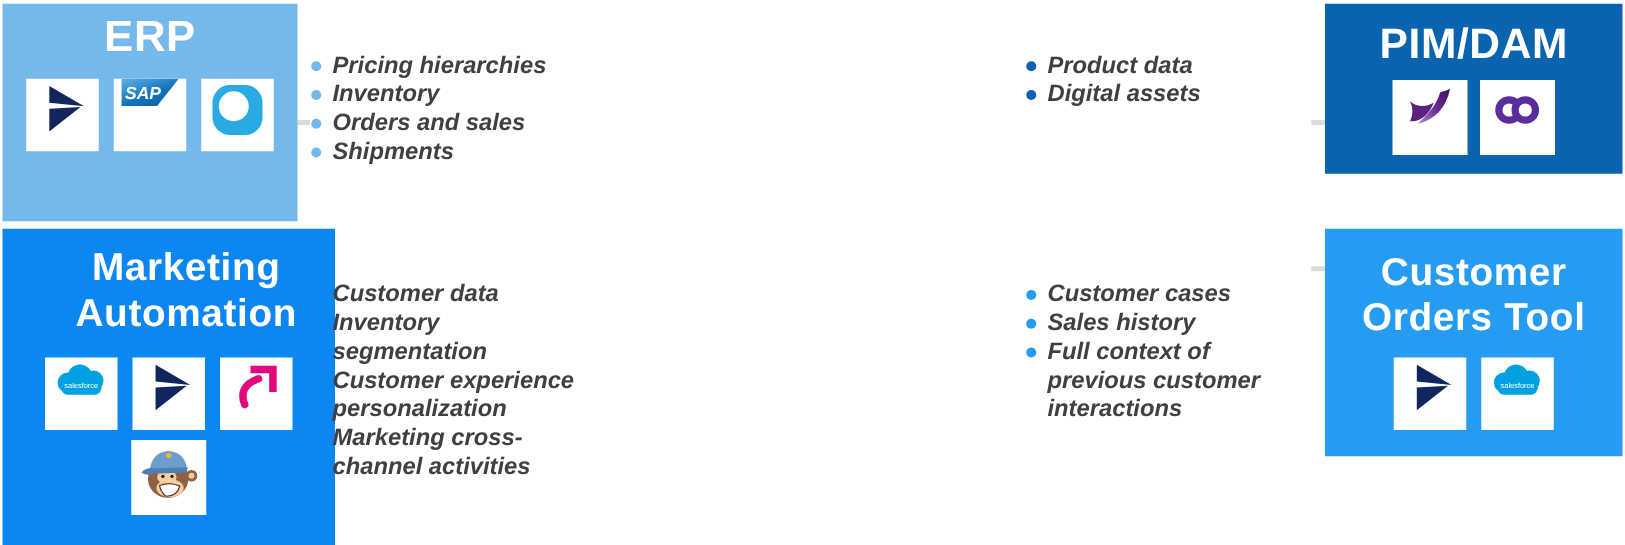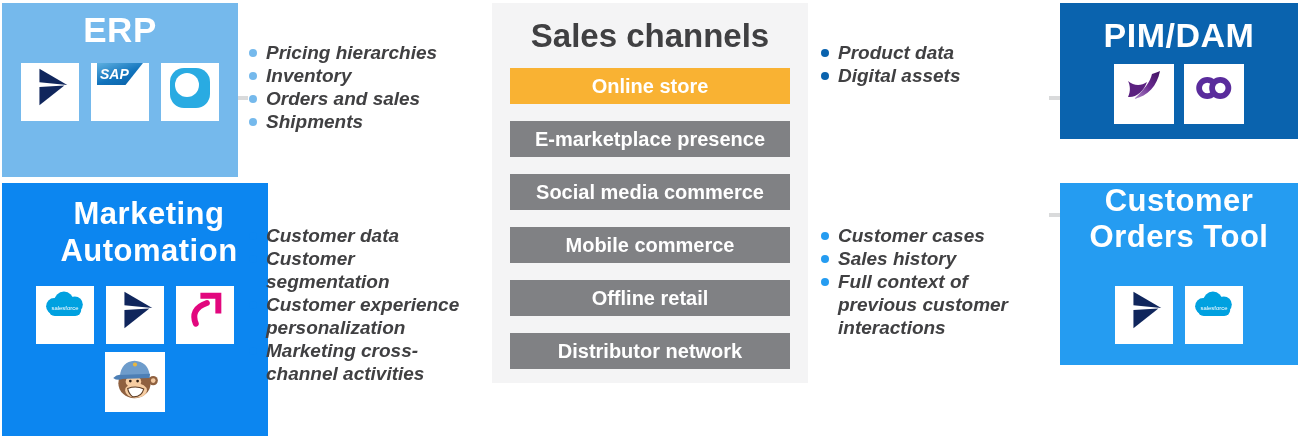--- a/index.html
+++ b/index.html
@@ -10,21 +10,21 @@
   
   .box{position:absolute;color:#fff;text-align:center;}
   .box-title{font-weight:bold;letter-spacing:.5px;}
   #box-erp{left:2px;top:3px;width:236px;height:174px;background:#75B9EC;}
   #box-erp .box-title{padding-top:7px;font-size:35px;}
   #box-marketing{left:2px;top:183px;width:238px;height:253px;background:#0C86F0;padding-left:28px;}
   #box-marketing .box-title{padding-top:12px;font-size:31px;line-height:37px;}
   #box-pim{left:1060px;top:3px;width:238px;height:136px;background:#0A63AE;}
   #box-pim .box-title{padding-top:13px;font-size:34px;}
   #box-cs{left:1060px;top:183px;width:238px;height:182px;background:#259CF1;}
-  #box-cs .box-title{font-size:31px;line-height:36px;}
+  #box-cs .box-title{padding-top:17px;font-size:31px;line-height:36px;}
   .icon-row{position:absolute;left:0;right:0;display:flex;justify-content:center;gap:12px;}
   .icon-square{width:58px;height:58px;background:#fff;display:flex;justify-content:center;flex:none;}
   .icon-square.lg{width:60px;height:60px;}
   
   #panel{position:absolute;left:492px;top:3px;width:316px;height:380px;background:#F4F4F5;}
   #panel-title{margin-top:14px;text-align:center;font-size:33px;font-weight:bold;color:#404042;}
   #channels{margin-top:13px;display:flex;flex-direction:column;align-items:center;gap:17px;}
   .pill{width:280px;height:36px;background:#808184;color:#fff;font-weight:bold;font-size:20px;
         display:flex;align-items:center;justify-content:center;}
   .pill.highlight{background:#F9B233;}
@@ -150,43 +150,32 @@
     </div>
   </div>
 
   <div class="list" id="list-marketing">
     <div class="li">
         <span class="dot"></span>
         <span>Customer data</span>
       </div>
     <div class="li">
         <span class="dot"></span>
-        <span>Customer segmentation</span>
+        <span>Inventory segmentation</span>
       </div>
     <div class="li">
         <span class="dot"></span>
         <span>Customer experience personalization</span>
       </div>
     <div class="li">
         <span class="dot"></span>
         <span>Marketing cross-channel activities</span>
       </div>
   </div>
 
-  <div id="panel">
-    <div id="panel-title">Sales channels</div>
-    <div id="channels">
-      <div class="pill highlight">Online store</div>
-      <div class="pill">E-marketplace presence</div>
-      <div class="pill">Social media commerce</div>
-      <div class="pill">Mobile commerce</div>
-      <div class="pill">Offline retail</div>
-      <div class="pill">Distributor network</div>
-    </div>
-  </div>
 
   <div class="list" id="list-pim">
     <div class="li">
         <span class="dot"></span>
         <span>Product data</span>
       </div>
     <div class="li">
         <span class="dot"></span>
         <span>Digital assets</span>
       </div>

